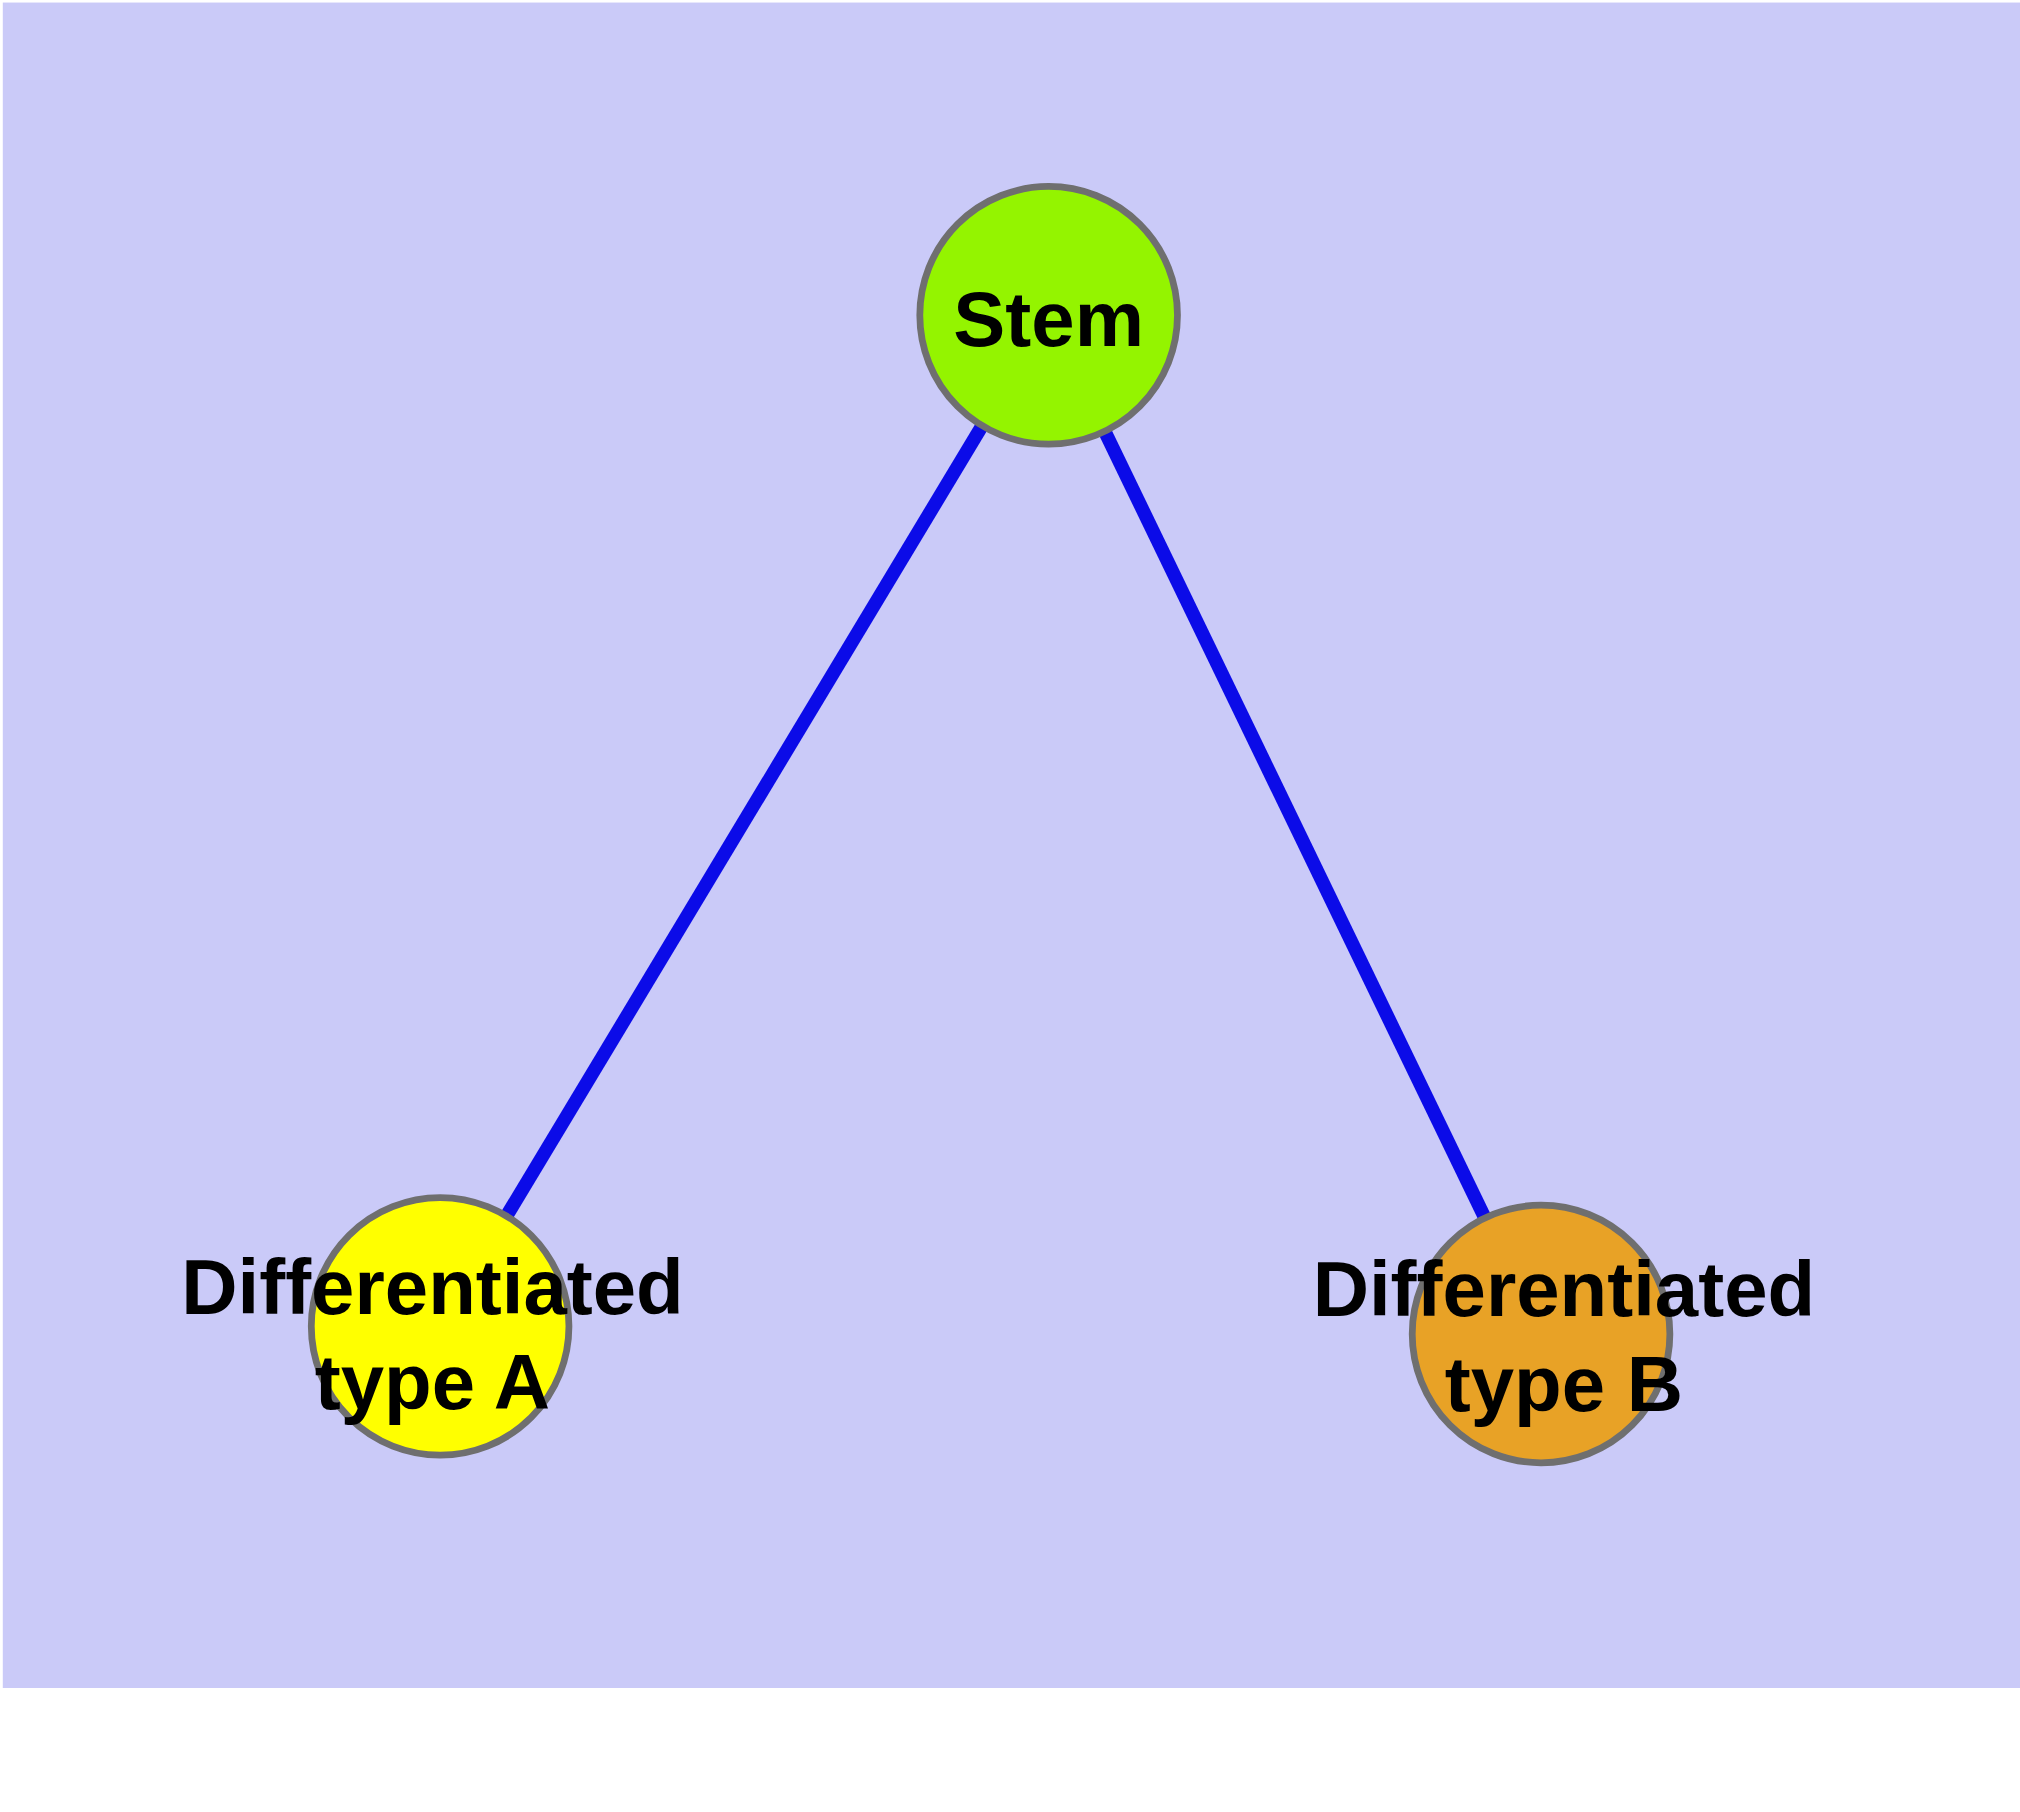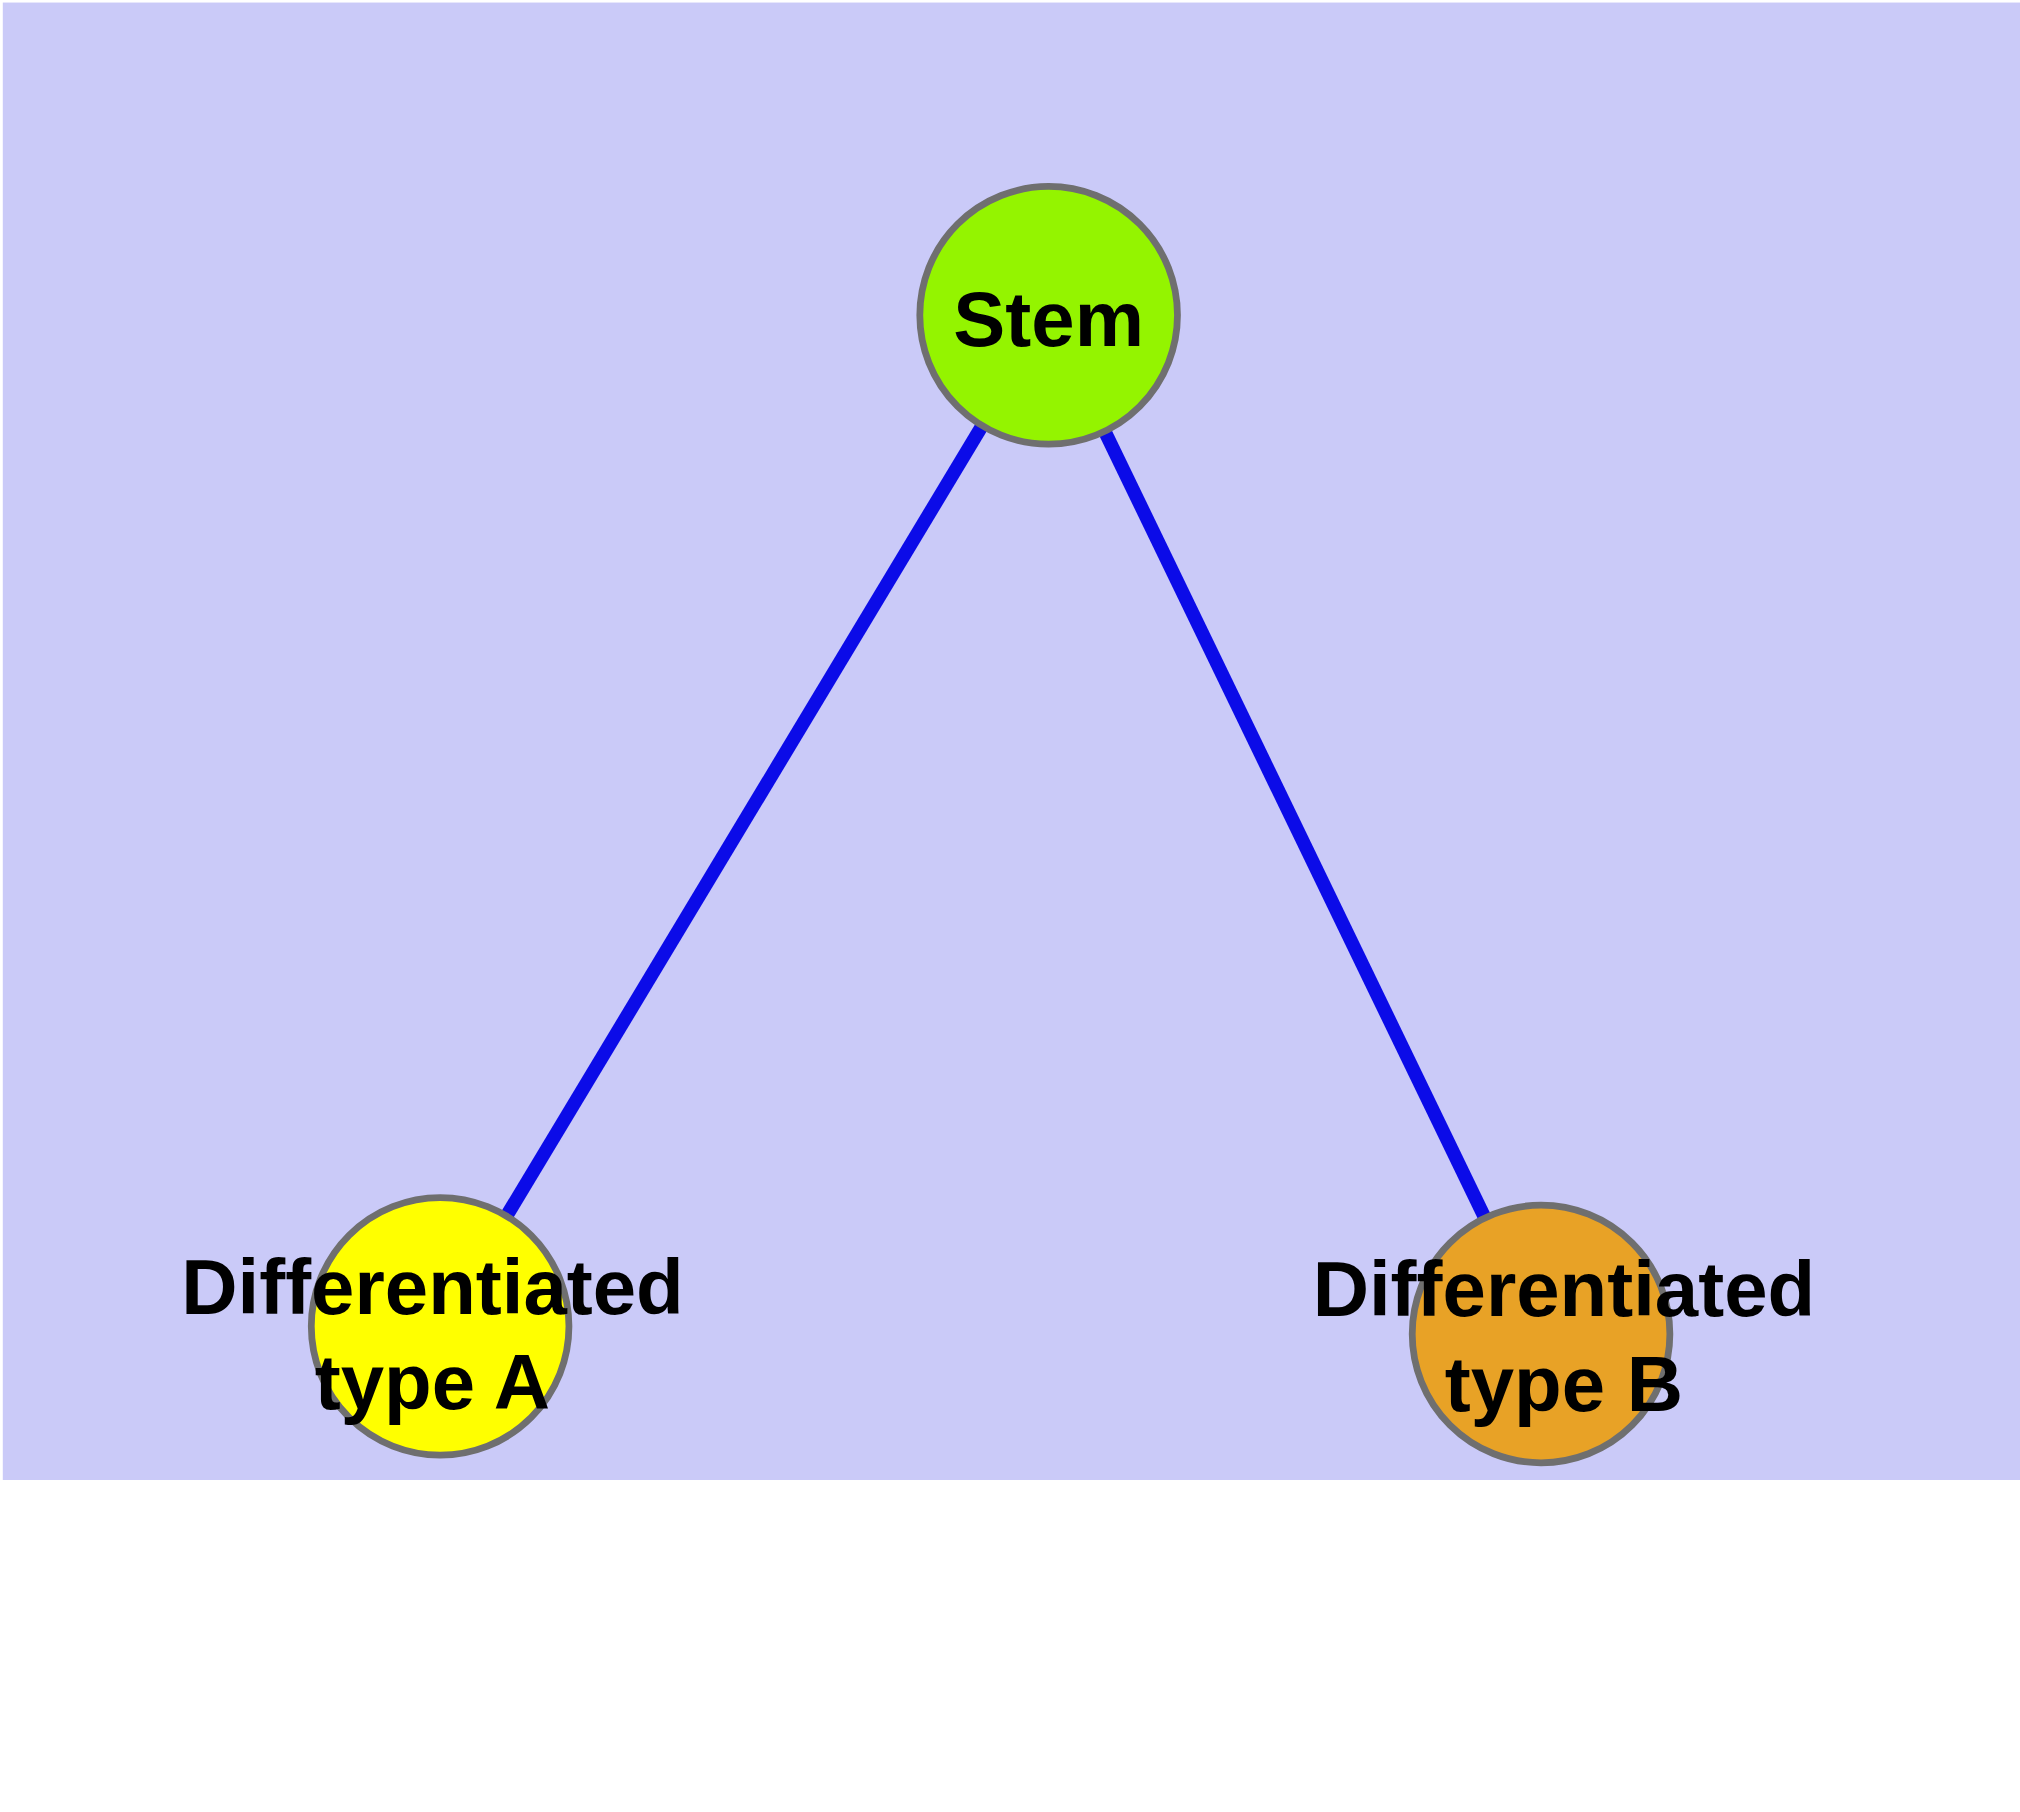--- a/index.html
+++ b/index.html
@@ -2,21 +2,21 @@
 <html style="font-size:13.6px"><head>
 <meta charset="utf-8">
 <style>
   html, body {
     margin: 0;
     padding: 0;
     background: #ffffff;
   }
   .canvas-wrap {
     width: 2021px;
-    height: 1480px;
+    height: 1688px;
     position: relative;
   }
   svg {
     display: block;
     width: 2021px;
     height: 1812px;
   }
   text {
     font-family: "Liberation Sans", sans-serif;
     font-weight: bold;

